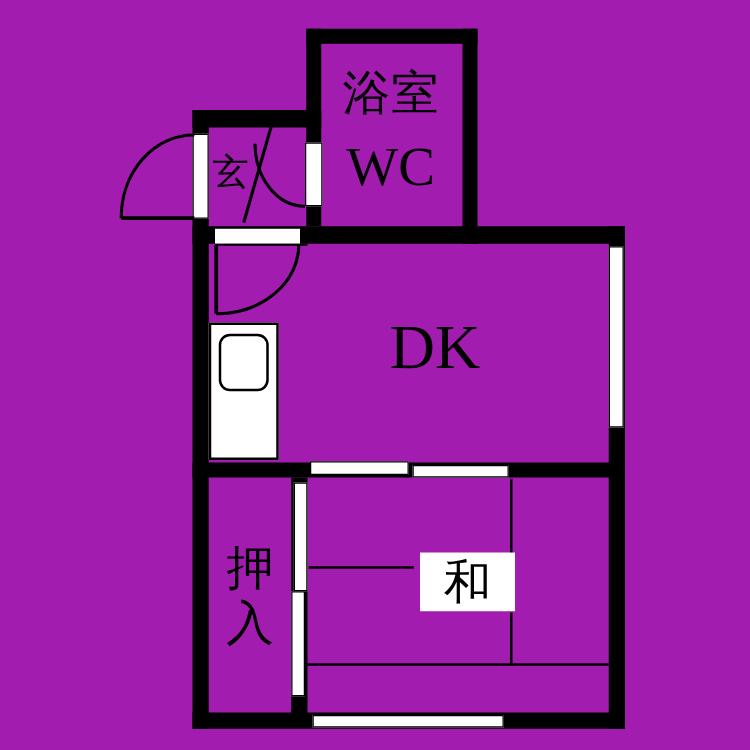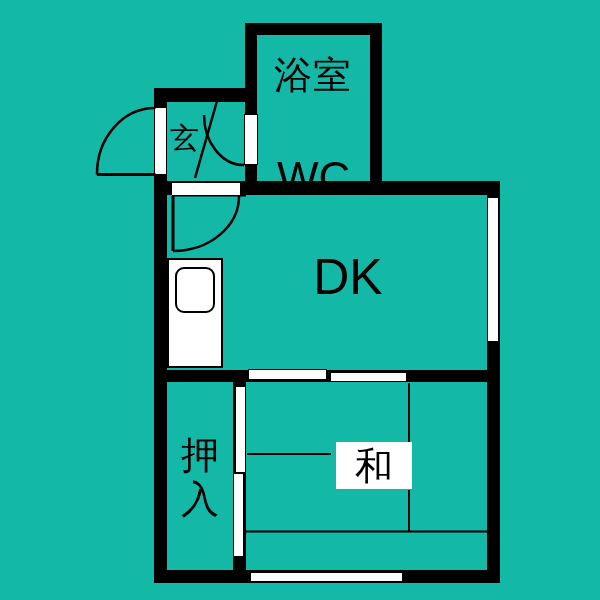--- a/index.html
+++ b/index.html
@@ -1,17 +1,17 @@
 <!DOCTYPE html>
 <html><head>
 <meta charset="utf-8">
 <style>
   html,body{margin:0;padding:0;background:#ffffff;}
-  #plan{position:relative;width:600px;height:600px;background:#14b8a6;overflow:hidden;
-        font-family:Liberation Sans, sans-serif;}
+  #plan{position:relative;width:600px;height:600px;background:#a21caf;overflow:hidden;
+        font-family:Liberation Serif, serif;}
   .wall{position:absolute;background:#000000;}
   .opening{position:absolute;background:#ffffff;box-sizing:border-box;}
   .bordered{border:1.5px solid #000000;}
   .fixture{position:absolute;background:#ffffff;box-sizing:border-box;}
   svg.lines{position:absolute;left:0;top:0;width:600px;height:600px;}
   svg.lines path{fill:none;stroke:#000000;}
   .label{position:absolute;color:#000000;line-height:1;white-space:pre;}
 </style>
 </head>
 <body>
@@ -52,19 +52,19 @@
     <path d="M 172 195.8 H 246" stroke-width="1.6"></path>
     <path d="M 173 196 V 251" stroke-width="3"></path>
     <path d="M 173 251 A 66 55 0 0 0 239 196" stroke-width="2.5"></path>
     <path d="M 247 454 H 331" stroke-width="2"></path>
     <path d="M 409 383 V 443" stroke-width="2"></path>
     <path d="M 409 490 V 531.5" stroke-width="2"></path>
     <path d="M 246 531.5 H 487" stroke-width="2"></path>
   </svg>
 
   <div class="label" style="left:274px;top:56px;font-size:38px;letter-spacing:1px;">浴室</div>
-  <div class="label" style="left:277px;top:112px;font-size:44px;margin-top:44px;">WC</div>
+  <div class="label" style="left:277px;top:112px;font-size:44px;">WC</div>
   <div class="label" style="left:170px;top:124px;font-size:29px;">玄</div>
   <div class="label" style="left:348px;top:252px;font-size:50px;transform:translateX(-50%);">DK</div>
   <div class="label" style="left:336px;top:442px;width:76px;height:47px;background:#ffffff;display:flex;align-items:center;justify-content:center;font-size:38px;">和</div>
   <div class="label" style="left:200px;top:434px;transform:translateX(-50%);font-size:38px;line-height:43.5px;text-align:center;"><span>押</span><br><span>入</span></div>
 
 </div>
 
 </body></html>

